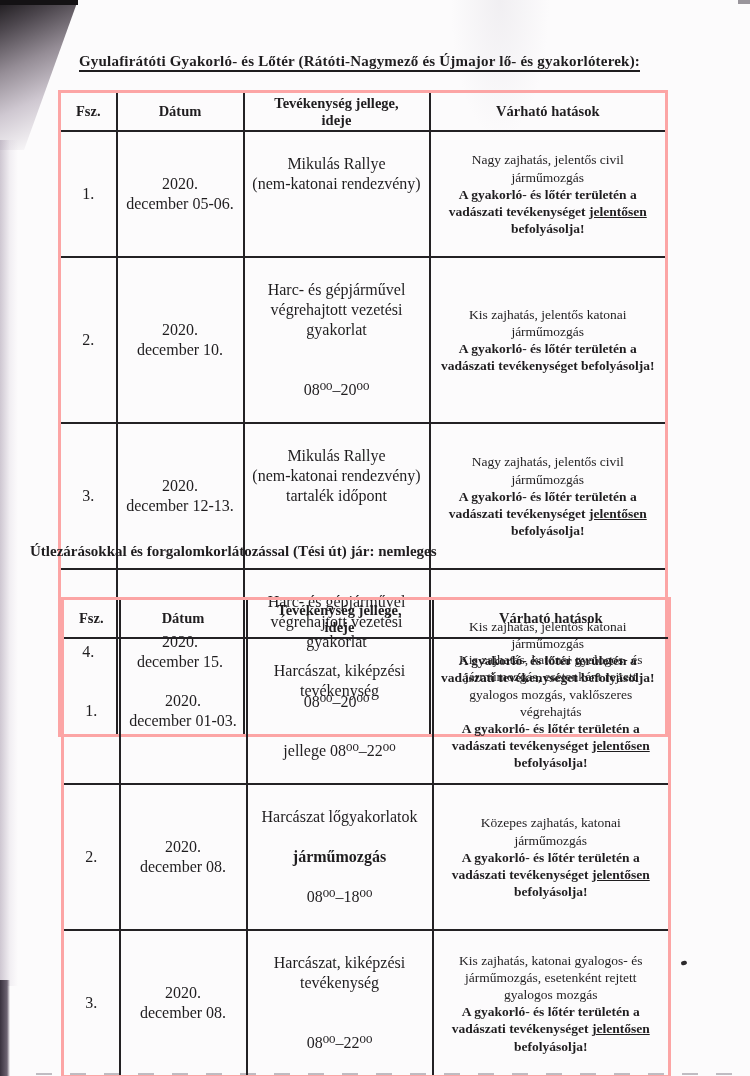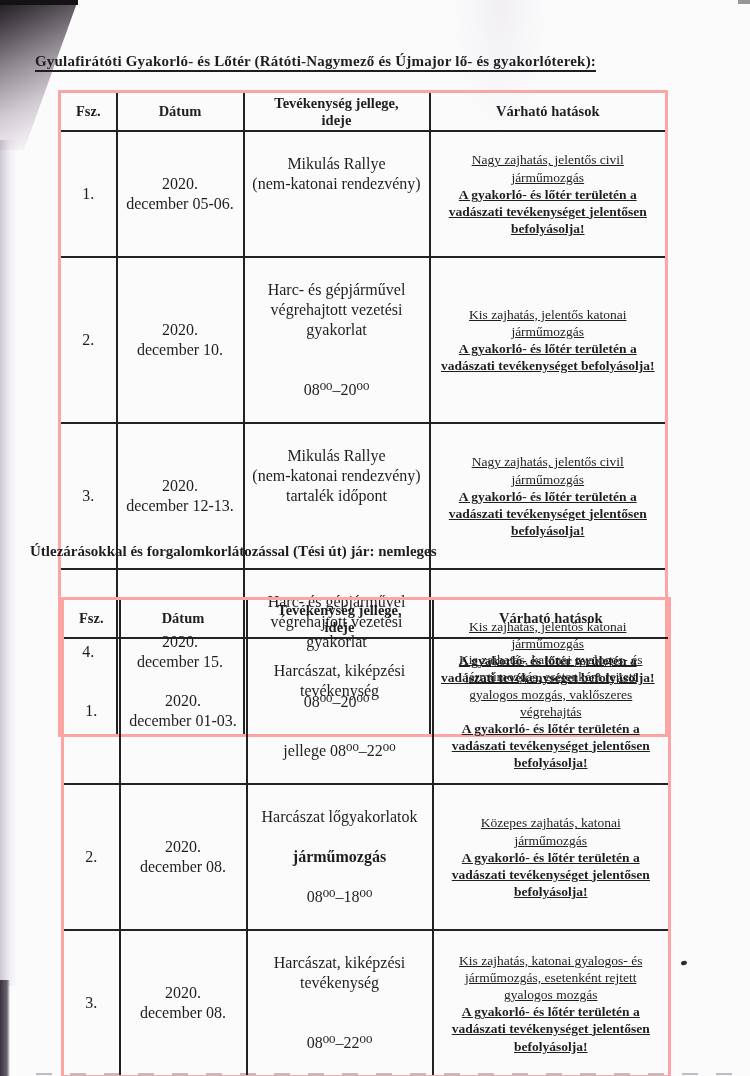--- a/index.html
+++ b/index.html
@@ -35,37 +35,37 @@
   .art-trnub { top:0; left:738px; width:12px; height:4px; background:#6f6a72; opacity:.7; }
   .art-speck { left:681px; top:961px; width:6px; height:4px; background:#2c2a2c; border-radius:2px; transform:rotate(-15deg); }
   .art-smudge { left:450px; top:0; width:100px; height:140px;
     background:radial-gradient(ellipse at 50% 0%,rgba(188,183,196,.18),rgba(255,255,255,0) 70%); }
   
   .content { position:absolute; inset:0; z-index:2; }
   .doc-heading {
     position:absolute; margin:0; font-size:15px; font-weight:bold;
     letter-spacing:.2px; white-space:nowrap;
   }
-  .doc-heading.ul span { border-bottom:2px solid #1f1d1f; padding-bottom:1px; }
+  .doc-heading.ul span { border-bottom:2px solid #1f1d1f; padding-bottom:1px;margin-left:44px; }
   .doc-note { position:absolute; margin:0; font-size:15px; font-weight:bold; white-space:nowrap; }
   
   table.doc-table {
     position:absolute; border-collapse:collapse; table-layout:fixed;
     width:607px; border:3px solid #fca5a5; background:transparent;
   }
   .doc-table th, .doc-table td {
     border:2px solid #232124; text-align:center; vertical-align:middle;
     padding:2px 6px; overflow:hidden;
   }
   .doc-table th { font-size:14.5px; font-weight:bold; line-height:1.15; white-space:pre-line; }
   .doc-table td { font-size:16px; line-height:1.25; }
   td.c-date, td.c-act { white-space:pre-line; }
   td.c-act .b { font-weight:bold; }
   td.c-act div:empty { display:none; }
-  td.c-imp { font-size:13.5px; line-height:1.27; padding:2px 5px;text-decoration:underline; }
+  td.c-imp { font-size:13.5px; line-height:1.27; padding:2px 5px; }
   .imp-n { white-space:pre-line; }
   .imp-b { font-weight:bold; }
   .imp-b .u { text-decoration:underline; }
 </style>
 </head>
 <body>
 
 <div class="page">
 
   <div class="art art-wedge"></div>

